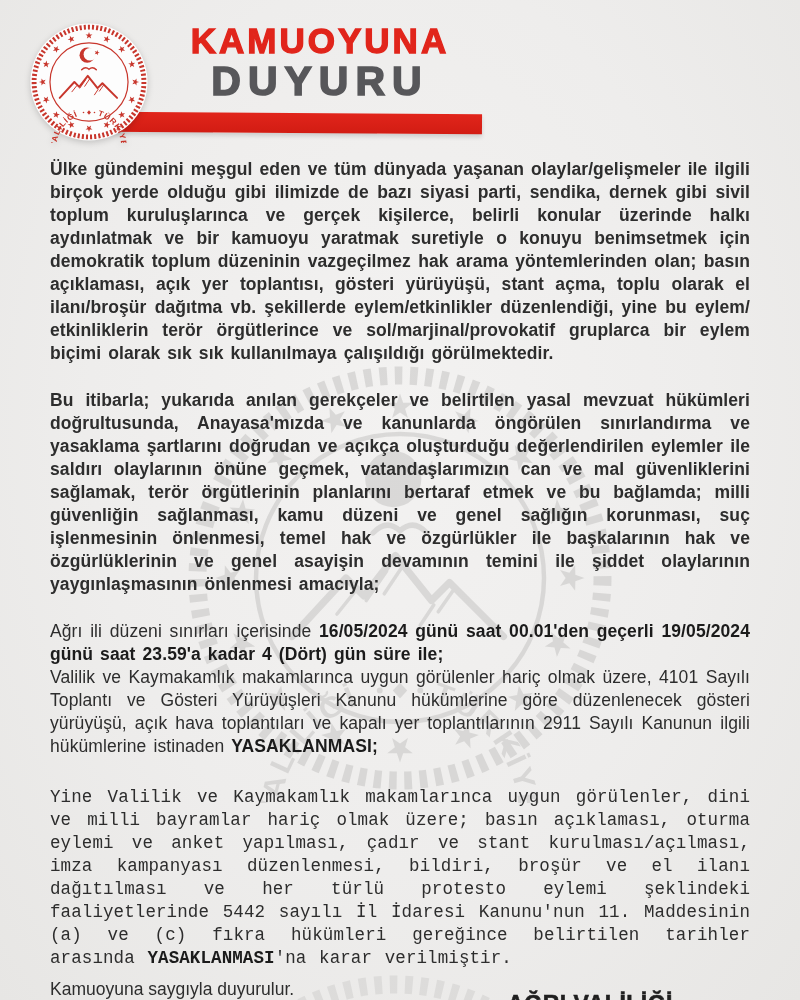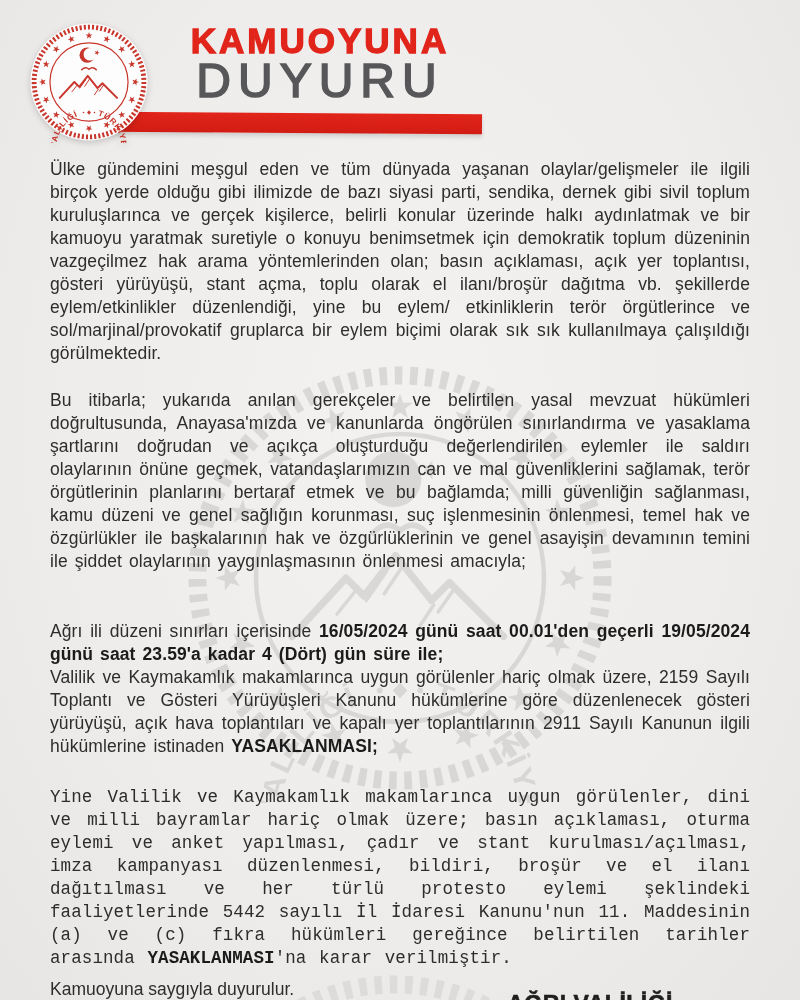--- a/index.html
+++ b/index.html
@@ -25,29 +25,29 @@
               color:var(--seal-red,#c8362c); --seal-bg:#fdfdfd;
               filter: drop-shadow(0 2px 3px rgba(0,0,0,.18)); z-index:3; }
   .seal-box svg, .wm svg { width:100%; height:100%; display:block; }
   .redbar { position:absolute; left:106px; top:113px; width:376px; height:20px;
             background: linear-gradient(180deg, var(--accent-red,#e1251b) 0%, #d21c13 100%);
             box-shadow: 0 3px 4px rgba(0,0,0,.14);
             transform: rotate(.35deg); z-index:1; }
   .titles { position:absolute; left:150px; top:22px; width:340px; text-align:center; z-index:2; }
   .title1 { font-size:35px; line-height:38px; font-weight:bold; letter-spacing:3px;
             color:var(--accent-red,#e1251b); -webkit-text-stroke:1.3px var(--accent-red,#e1251b); }
-  .title2 { font-size:48px; line-height:44px; font-weight:normal; letter-spacing:7px; margin-top:-1px;
+  .title2 { font-size:41px; line-height:44px; font-weight:bold; letter-spacing:7px; margin-top:-1px;
             color:var(--title-gray,#57575a); -webkit-text-stroke:1.6px var(--title-gray,#57575a); }
 
   
   .content { position:relative; z-index:2; padding:0 50px; margin-top:10px;
              color:var(--body-text,#2d2d2d); }
   .para { margin:0; font-size:17.5px; line-height:23px; text-align:justify;
           word-spacing:2px; letter-spacing:.1px; }
-  .p1,.p2 { margin-bottom:24px; min-height:207px; }
+  .p1,.p2 { margin-bottom:24px; min-height:207px;font-weight:bold; }
   .p3 { min-height:46px; }
   .p4 { min-height:92px; margin-bottom:28px; }
   .p5 { min-height:138px;font-family:Liberation Mono, monospace; }
   .para .b { font-weight:bold; color:#1b1b1b; }
 
   
   .footer { display:flex; justify-content:space-between; align-items:flex-start; margin-top:8px; }
   .closing { font-size:17.5px; line-height:23px; }
   .signature { font-size:23px; font-weight:bold; letter-spacing:.5px; margin:13px 77px 0 0;
                color:#1f1f1f; -webkit-text-stroke:.6px #1f1f1f; }
@@ -123,21 +123,21 @@
     <div class="titles">
       <div class="title1">KAMUOYUNA</div>
       <div class="title2">DUYURU</div>
     </div>
   </div>
 
   <div class="content">
     <p class="para p1"><span>Ülke gündemini meşgul eden ve tüm dünyada yaşanan olaylar/gelişmeler ile ilgili birçok yerde olduğu gibi ilimizde de bazı siyasi parti, sendika, dernek gibi sivil toplum kuruluşlarınca ve gerçek kişilerce, belirli konular üzerinde halkı aydınlatmak ve bir kamuoyu yaratmak suretiyle o konuyu benimsetmek için demokratik toplum düzeninin vazgeçilmez hak arama yöntemlerinden olan; basın açıklaması, açık yer toplantısı, gösteri yürüyüşü, stant açma, toplu olarak el ilanı/broşür dağıtma vb. şekillerde eylem/etkinlikler düzenlendiği, yine bu eylem/ etkinliklerin terör örgütlerince ve sol/marjinal/provokatif gruplarca bir eylem biçimi olarak sık sık kullanılmaya çalışıldığı görülmektedir.</span></p>
     <p class="para p2"><span>Bu itibarla; yukarıda anılan gerekçeler ve belirtilen yasal mevzuat hükümleri doğrultusunda, Anayasa'mızda ve kanunlarda öngörülen sınırlandırma ve yasaklama şartlarını doğrudan ve açıkça oluşturduğu değerlendirilen eylemler ile saldırı olaylarının önüne geçmek, vatandaşlarımızın can ve mal güvenliklerini sağlamak, terör örgütlerinin planlarını bertaraf etmek ve bu bağlamda; milli güvenliğin sağlanması, kamu düzeni ve genel sağlığın korunması, suç işlenmesinin önlenmesi, temel hak ve özgürlükler ile başkalarının hak ve özgürlüklerinin ve genel asayişin devamının temini ile şiddet olaylarının yaygınlaşmasının önlenmesi amacıyla;</span></p>
     <p class="para p3"><span>Ağrı ili düzeni sınırları içerisinde </span><span class="b">16/05/2024 günü saat 00.01'den geçerli 19/05/2024 günü saat 23.59'a kadar 4 (Dört) gün süre ile;</span></p>
-    <p class="para p4"><span>Valilik ve Kaymakamlık makamlarınca uygun görülenler hariç olmak üzere, 2159 Sayılı Toplantı ve Gösteri Yürüyüşleri Kanunu hükümlerine göre düzenlenecek gösteri yürüyüşü, açık hava toplantıları ve kapalı yer toplantılarının 2911 Sayılı Kanunun ilgili hükümlerine istinaden </span><span class="b">YASAKLANMASI;</span></p>
+    <p class="para p4"><span>Valilik ve Kaymakamlık makamlarınca uygun görülenler hariç olmak üzere, 4101 Sayılı Toplantı ve Gösteri Yürüyüşleri Kanunu hükümlerine göre düzenlenecek gösteri yürüyüşü, açık hava toplantıları ve kapalı yer toplantılarının 2911 Sayılı Kanunun ilgili hükümlerine istinaden </span><span class="b">YASAKLANMASI;</span></p>
     <p class="para p5"><span>Yine Valilik ve Kaymakamlık makamlarınca uygun görülenler, dini ve milli bayramlar hariç olmak üzere; basın açıklaması, oturma eylemi ve anket yapılması, çadır ve stant kurulması/açılması, imza kampanyası düzenlenmesi, bildiri, broşür ve el ilanı dağıtılması ve her türlü protesto eylemi şeklindeki faaliyetlerinde 5442 sayılı İl İdaresi Kanunu'nun 11. Maddesinin (a) ve (c) fıkra hükümleri gereğince belirtilen tarihler arasında </span><span class="b">YASAKLANMASI</span><span>'na karar verilmiştir.</span></p>
 
     <div class="footer">
       <div class="closing">Kamuoyuna saygıyla duyurulur.</div>
       <div class="signature">AĞRI VALİLİĞİ</div>
     </div>
   </div>
 
 </div>
 

